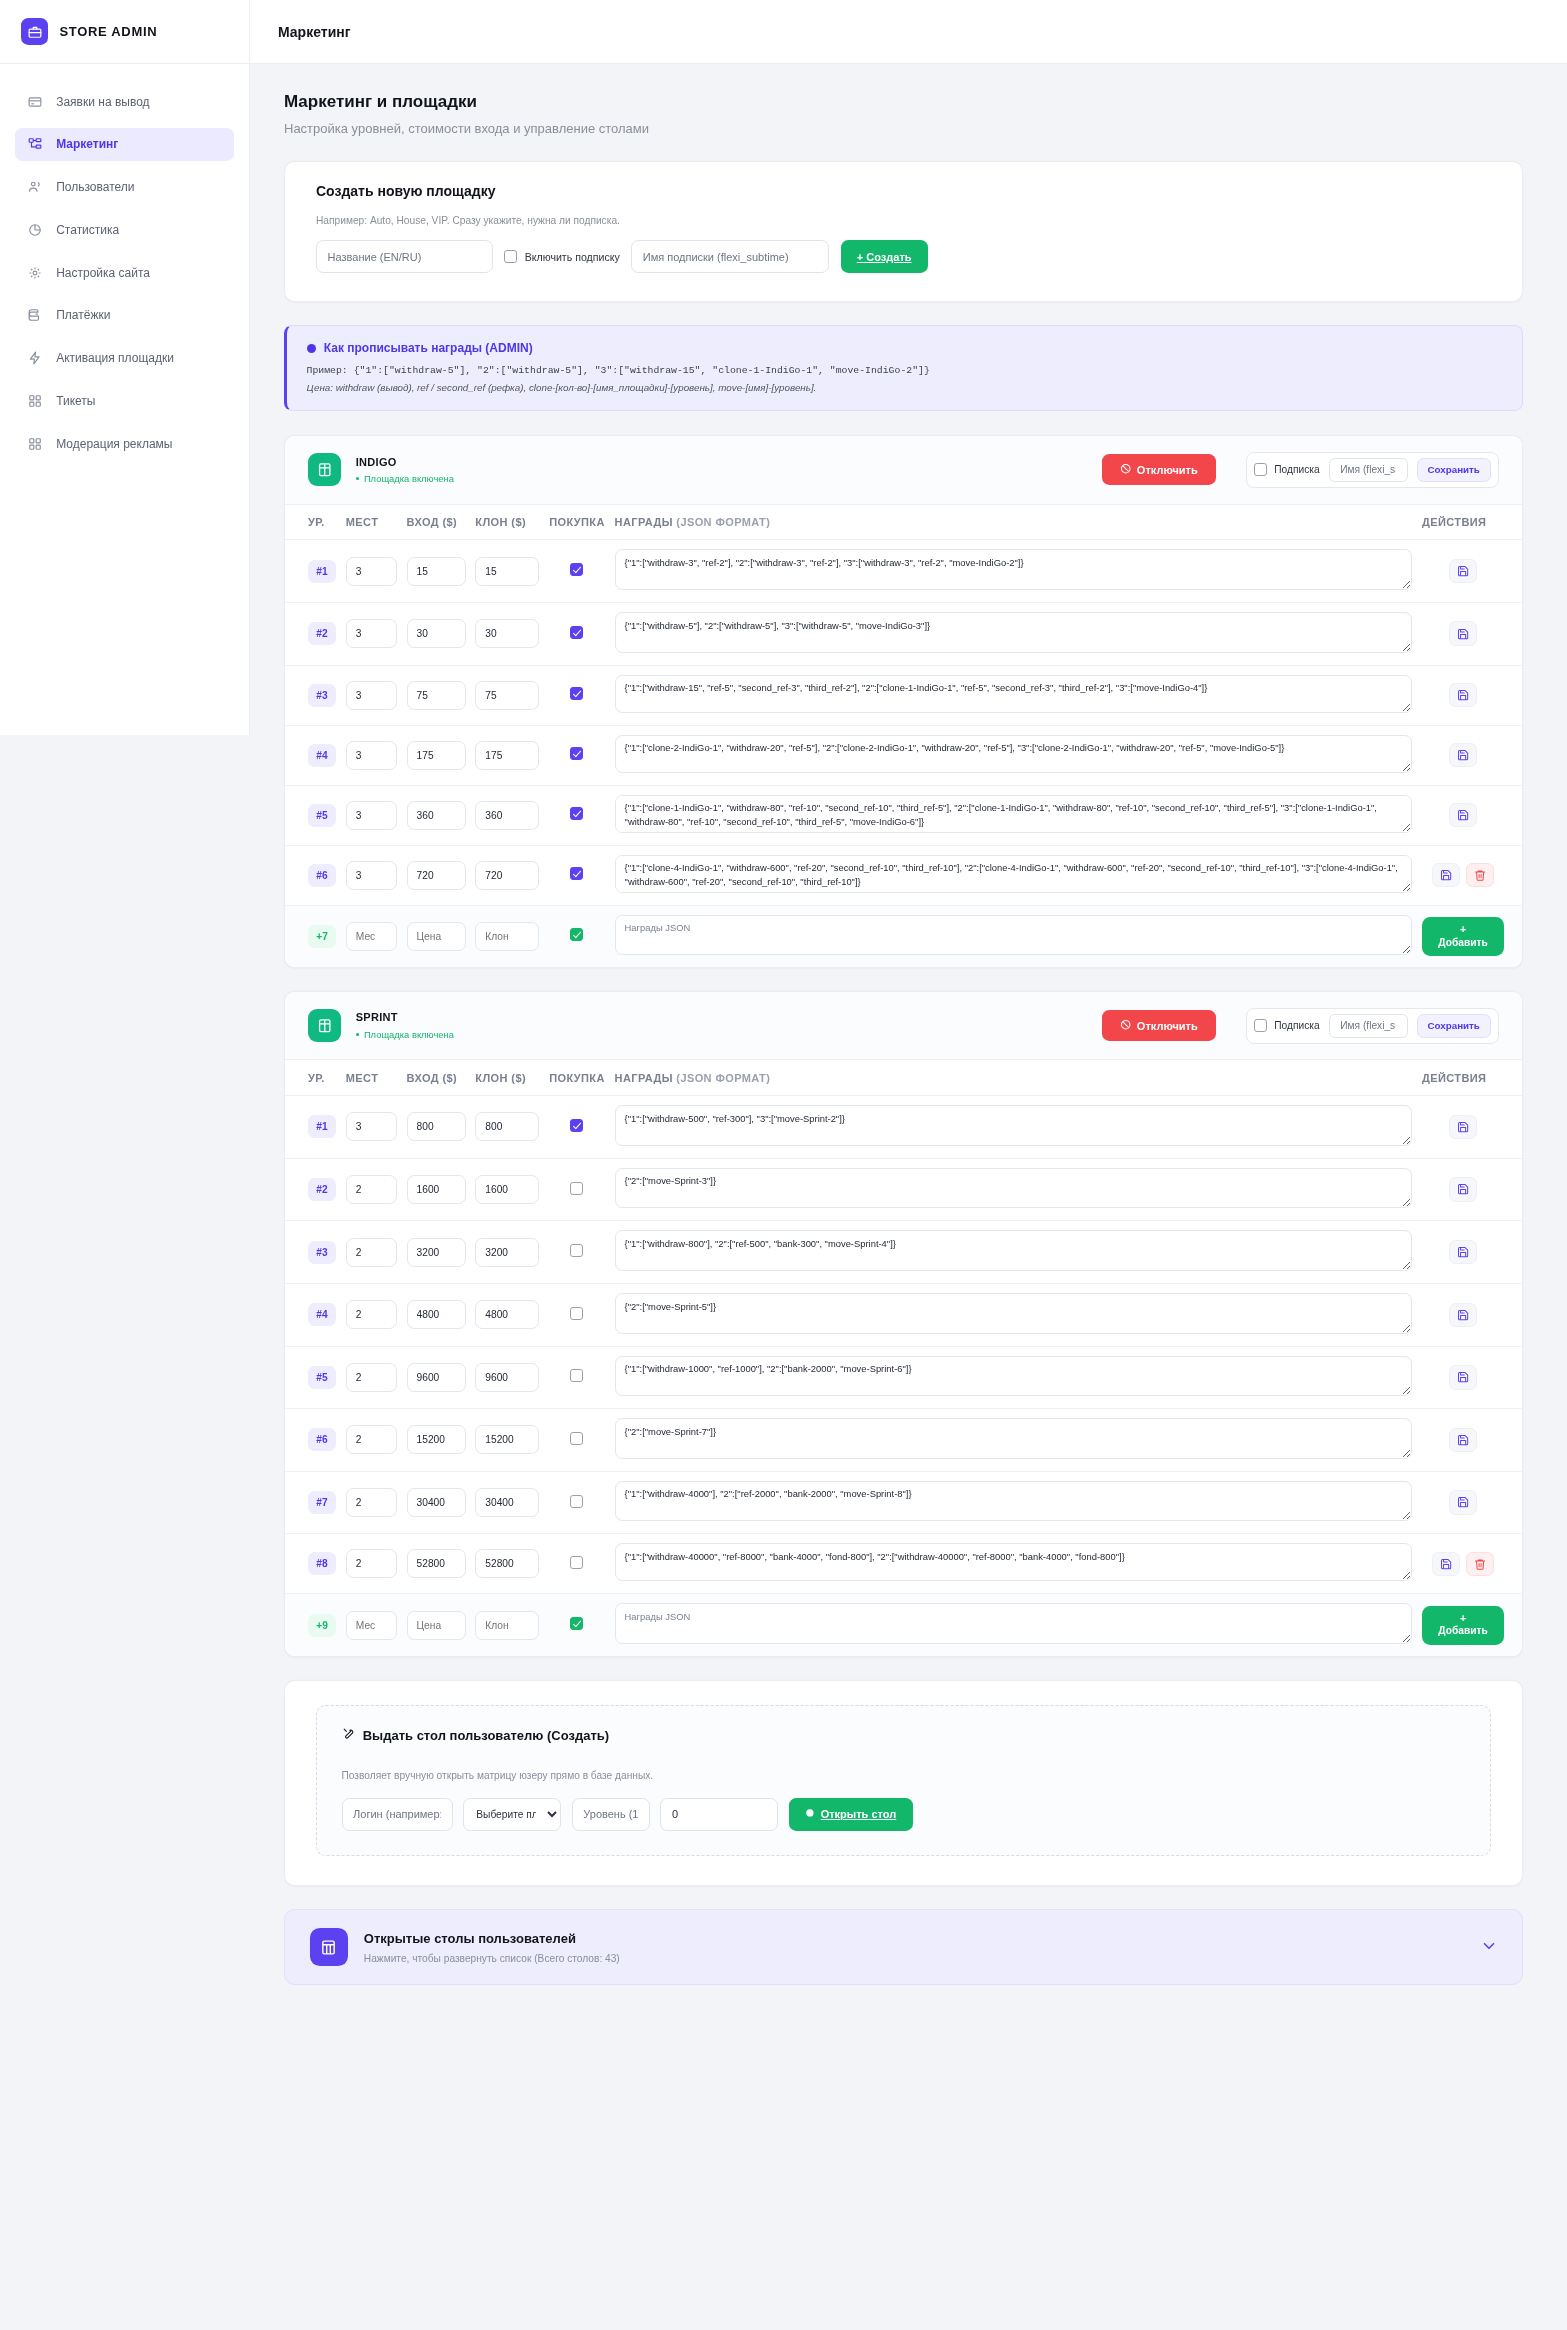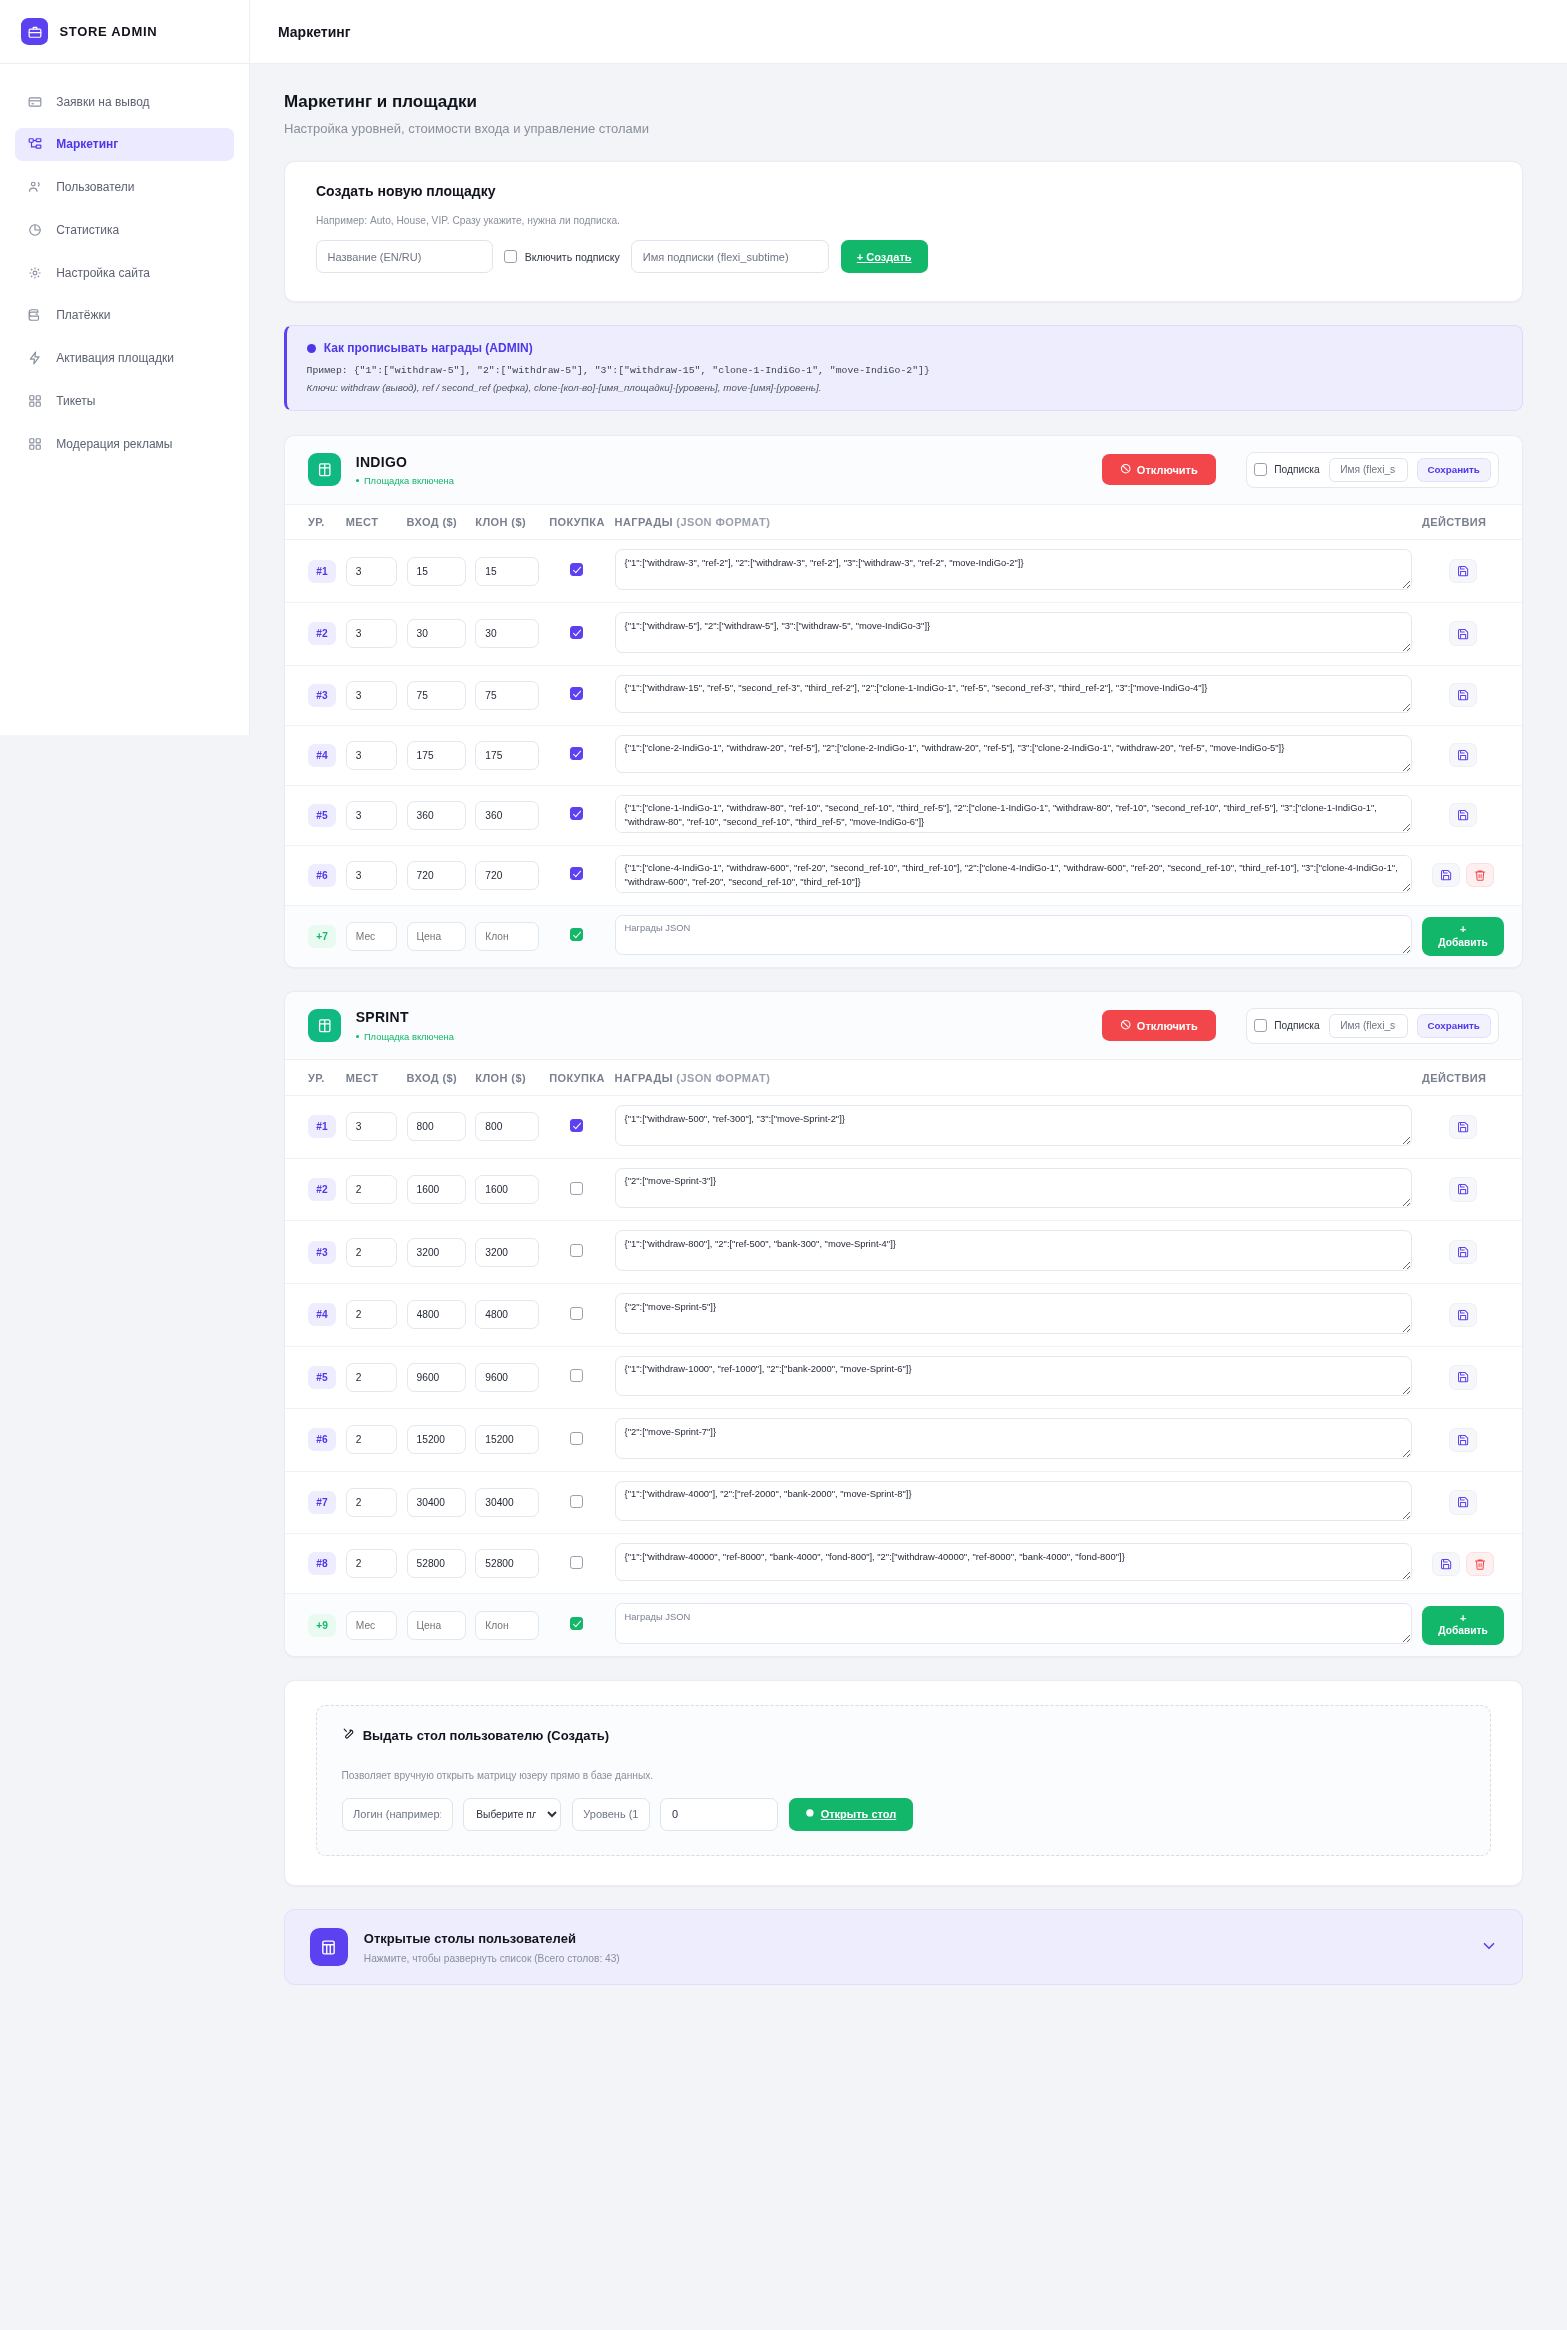--- a/index.html
+++ b/index.html
@@ -119,21 +119,21 @@
   .plat-head {
     display: flex; align-items: center; gap: 14.7px;
     padding: 15.5px 23px; background: #fbfcfe;
     border-bottom: 0.8px solid #eef0f5;
   }
   .plat-icon {
     width: 33px; height: 33px; border-radius: 9px; background: #10b981;
     display: flex; align-items: center; justify-content: center; color: #fff; flex: 0 0 33px;
   }
   .plat-meta { flex: 1 1 auto; min-width: 0; }
-  .plat-name { font-size: 14px; font-weight: 700; letter-spacing: 0.3px; color: #11141d; margin-bottom: 5.7px; }
+  .plat-name { font-size: 11px; font-weight: 700; letter-spacing: 0.3px; color: #11141d; margin-bottom: 5.7px; }
   .plat-status { font-size: 9.4px; color: #12b76a; display: flex; align-items: center; gap: 4.9px; }
   .dot-sm { width: 3.3px; height: 3.3px; border-radius: 50%; background: #12b76a; }
   .plat-actions { display: flex; align-items: center; gap: 30px; }
   .sub-group {
     display: flex; align-items: center; gap: 9px;
     border: 0.8px solid #e4e7ee; border-radius: 8.2px; padding: 4.9px 7.3px; background: #fff;
   }
   .sub-group .lbl { font-size: 10.2px; color: #2f3440; }
   .inp-subname { height: 24.5px; width: 79px; font-size: 10.2px; border-radius: 5.7px; }
   .btn-save-sm {
@@ -358,21 +358,21 @@
             <button class="btn btn-green">+ Создать</button>
           </div>
         </section>
 
         <section class="info">
           <div class="info-title">
             <span class="info-dot"></span>
             <span>Как прописывать награды (ADMIN)</span>
           </div>
           <div class="info-ex">Пример:  {"1":["withdraw-5"], "2":["withdraw-5"], "3":["withdraw-15", "clone-1-IndiGo-1", "move-IndiGo-2"]}</div>
-          <div class="info-keys">Ключи: withdraw (вывод), ref / second_ref (рефка), clone-[кол-во]-[имя_площадки]-[уровень], move-[имя]-[уровень].</div>
+          <div class="info-keys">Цена: withdraw (вывод), ref / second_ref (рефка), clone-[кол-во]-[имя_площадки]-[уровень], move-[имя]-[уровень].</div>
         </section>
 
         <div id="platforms-host">
             <section class="card plat">
     <div class="plat-head">
       <div class="plat-icon">
                   <svg width="15.5" height="15.5" viewBox="0 0 24 24" fill="none" stroke="currentColor" stroke-width="2">
                     <rect x="4" y="3" width="16" height="18" rx="2"></rect>
                     <path d="M4 9h16M12 3v18"></path>
                   </svg>

